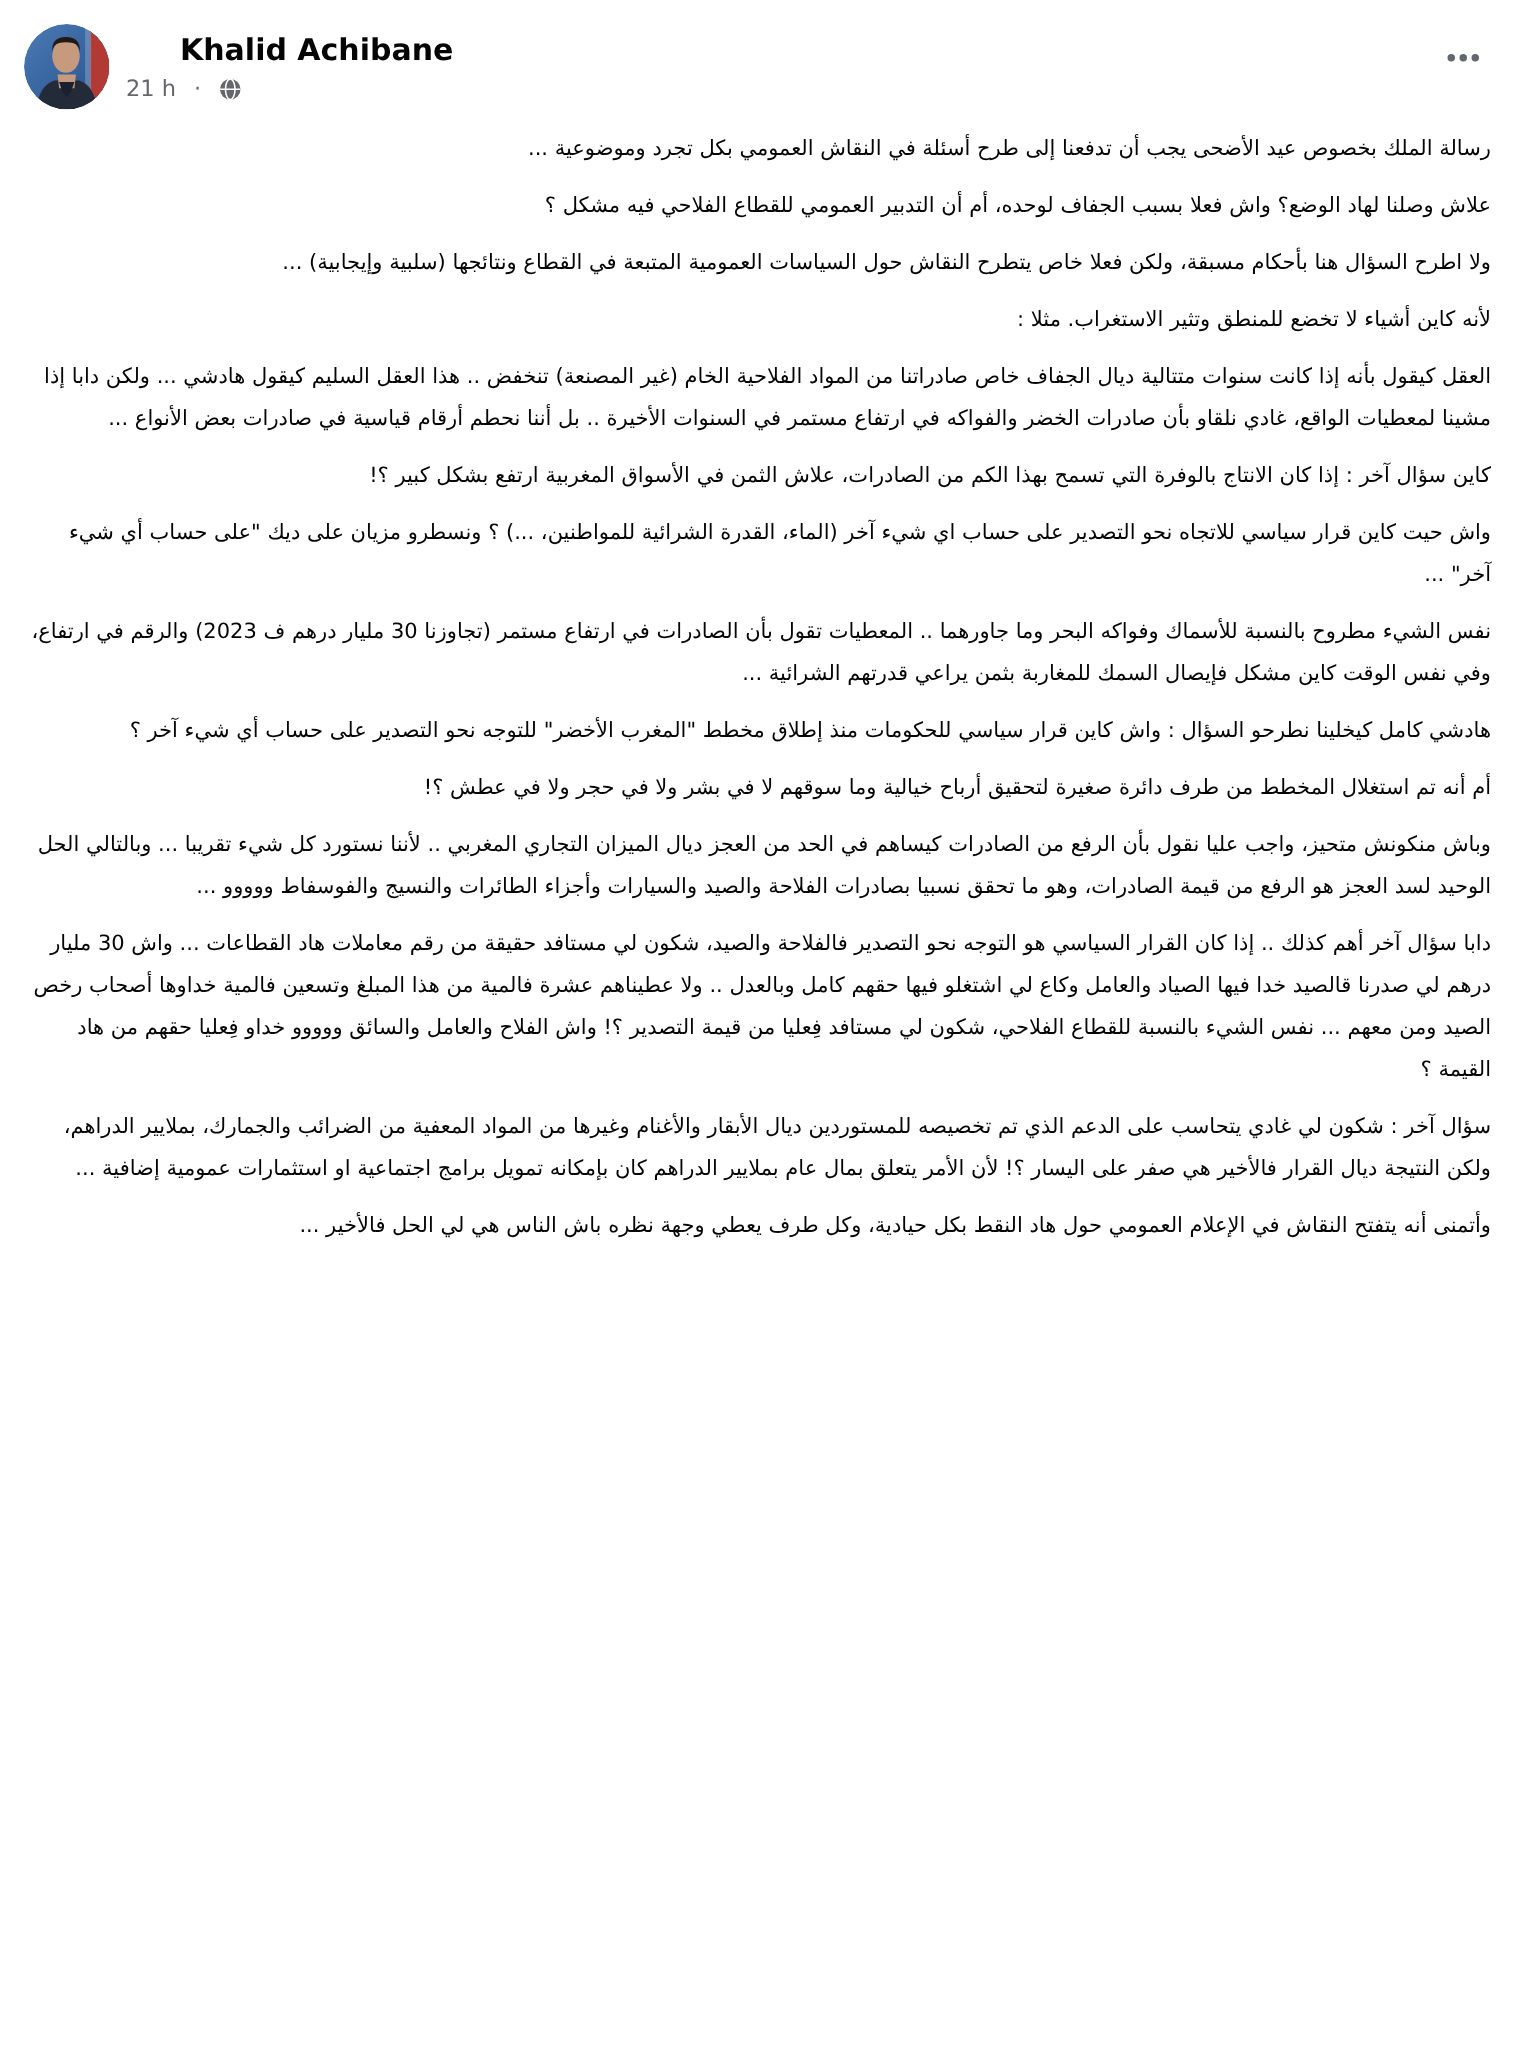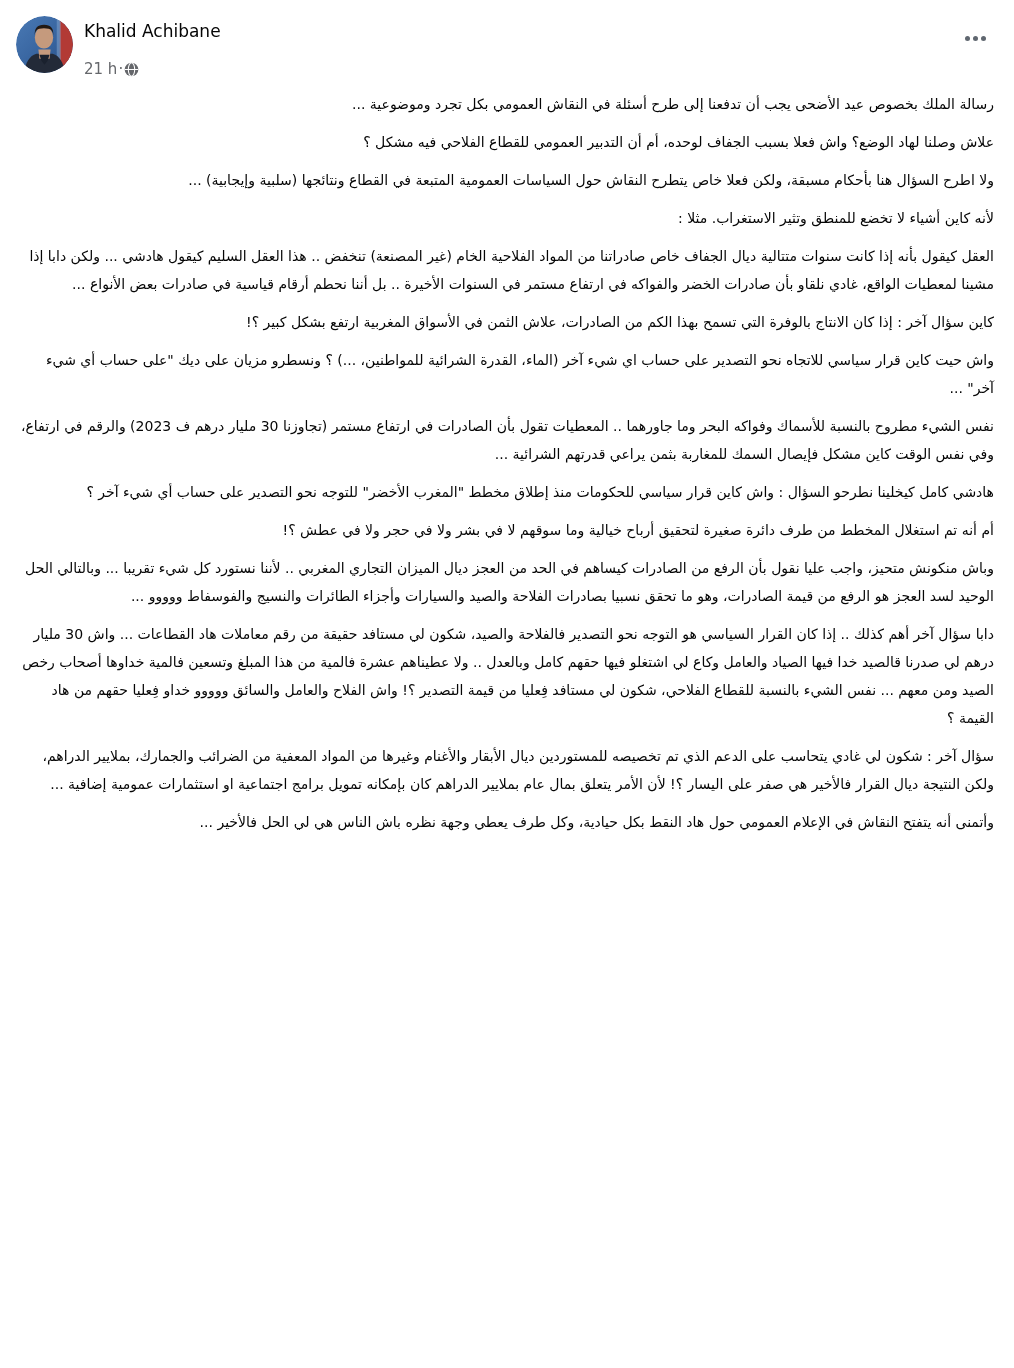--- a/index.html
+++ b/index.html
@@ -29,31 +29,32 @@
     flex: 0 0 auto;
     cursor: pointer;
   }
   .avatar svg { display: block; width: 100%; height: 100%; }
   .header-info {
     margin-left: 11px;
     flex: 1 1 auto;
     padding-top: 4px;
   }
   .author-name {
-    font-size: 17px;
-    font-weight: normal;
+    font-size: 20px;
+    font-weight: bold;
     color: #050505;
     line-height: 1.3;
     cursor: pointer;
+    margin-left: 36px;
   }
   .meta-row {
     display: flex;
     align-items: center;
-    gap: 1px;
-    margin-top: 18px;
+    gap: 12px;
+    margin-top: 4px;
     color: #65676b;
     font-size: 15px;
     line-height: 1.2;
   }
   .meta-row .timestamp { cursor: pointer; }
   .meta-row .sep { color: #65676b; }
   .globe-icon { display: inline-flex; margin-top: 1px; }
   .more-button {
     background: none;
     border: none;

